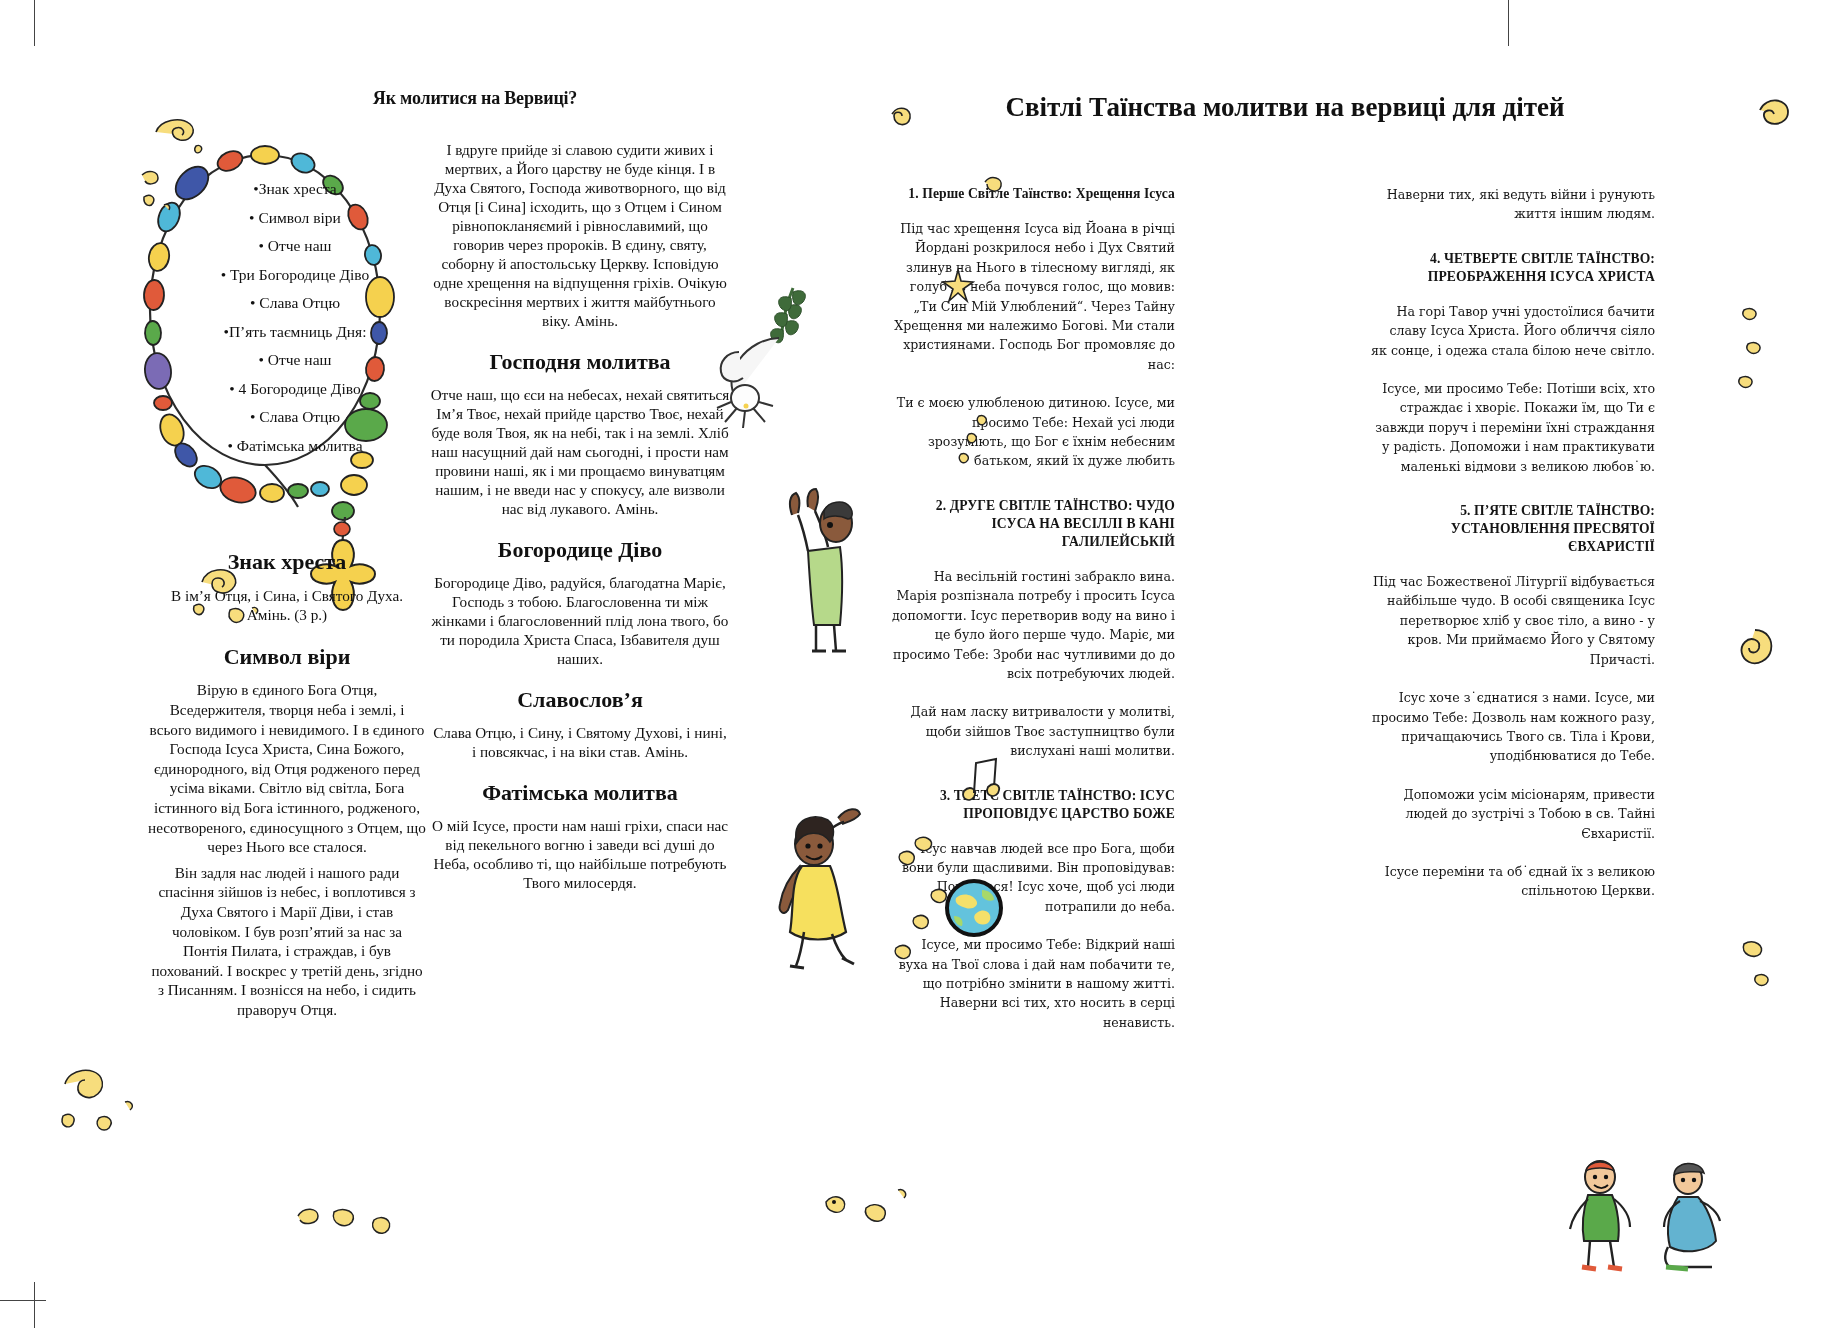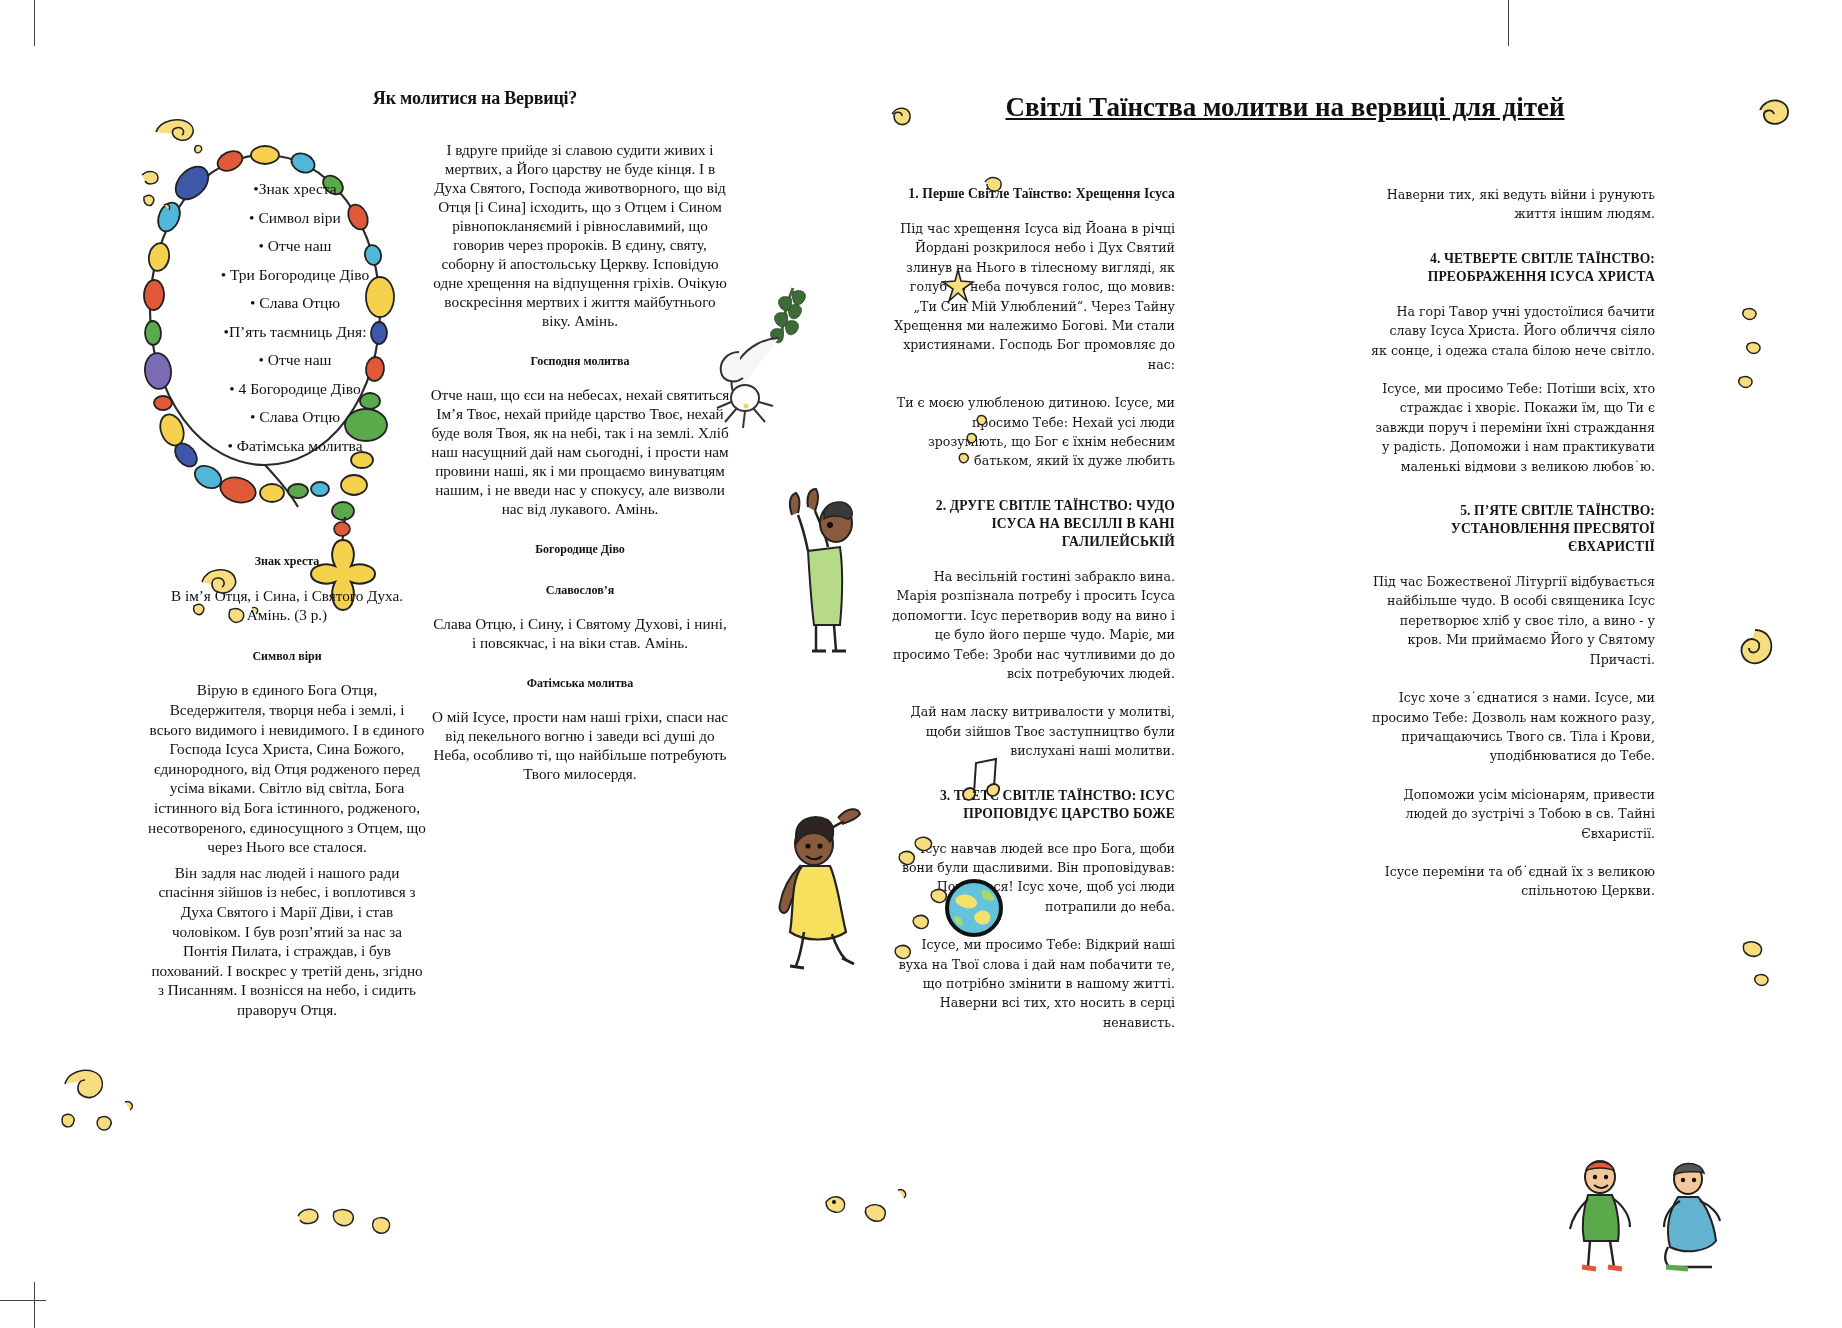--- a/index.html
+++ b/index.html
@@ -35,30 +35,30 @@
 
   .col-left{
     position:absolute;left:18px;top:460px;width:278px;
     text-align:center;font-size:15.2px;line-height:19.6px;
   }
   .col-right{
     position:absolute;left:300px;top:70px;width:300px;
     text-align:center;font-size:15.2px;line-height:19px;
   }
   h3.sec{
-    font-size:12px;font-weight:bold;margin:22px 0 14px 0;text-align:center;
+    font-size:22px;font-weight:bold;margin:22px 0 14px 0;text-align:center;
   }
   .col-left p, .col-right p{margin:0 0 6px 0;}
   .tight{margin:0;}
 
   
   .right-page{position:absolute;left:860px;top:70px;width:850px;height:1150px;}
   .right-title{
     position:absolute;left:0px;top:18px;width:850px;
-    text-align:center;font-weight:bold;font-size:27px;line-height:38px;text-decoration:underline;
+    text-align:center;font-weight:bold;font-size:27px;line-height:38px;
   }
   .rcol{
     position:absolute;width:285px;text-align:right;
     font-family:"DejaVu Serif", serif;
     font-size:12.6px;line-height:19.4px;color:#151515;
   }
   .rcol.a{left:30px;top:115px;}
   .rcol.b{left:510px;top:115px;}
   .rcol h4{
     font-family:"Liberation Serif", serif;
@@ -152,20 +152,21 @@
       <h3 class="sec">Символ віри</h3>
       <p>Вірую в єдиного Бога Отця, Вседержителя, творця неба і землі, і всього видимого і невидимого. І в єдиного Господа Ісуса Христа, Сина Божого, єдинородного, від Отця родженого перед усіма віками. Світло від світла, Бога істинного від Бога істинного, родженого, несотвореного, єдиносущного з Отцем, що через Нього все сталося.</p>
       <p class="tight">Він задля нас людей і нашого ради спасіння зійшов із небес, і воплотився з Духа Святого і Марії Діви, і став чоловіком. І був розп’ятий за нас за Понтія Пилата, і страждав, і був похований. І воскрес у третій день, згідно з Писанням. І вознісся на небо, і сидить праворуч Отця.</p>
     </div>
 
     <div class="col-right">
       <p>І вдруге прийде зі славою судити живих і мертвих, а Його царству не буде кінця. І в Духа Святого, Господа животворного, що від Отця [і Сина] ісходить, що з Отцем і Сином рівнопокланяємий і рівнославимий, що говорив через пророків. В єдину, святу, соборну й апостольську Церкву. Ісповідую одне хрещення на відпущення гріхів. Очікую воскресіння мертвих і життя майбутнього віку. Амінь.</p>
       <h3 class="sec">Господня молитва</h3>
       <p>Отче наш, що єси на небесах, нехай святиться Ім’я Твоє, нехай прийде царство Твоє, нехай буде воля Твоя, як на небі, так і на землі. Хліб наш насущний дай нам сьогодні, і прости нам провини наші, як і ми прощаємо винуватцям нашим, і не введи нас у спокусу, але визволи нас від лукавого. Амінь.</p>
       <h3 class="sec">Богородице Діво</h3>
+      <p>Богородице Діво, радуйся, благодатна Маріє, Господь з тобою. Благословенна ти між жінками і благословенний плід лона твого, бо ти породила Христа Спаса, Ізбавителя душ наших.</p>
       <h3 class="sec">Славослов’я</h3>
       <p>Слава Отцю, і Сину, і Святому Духові, і нині, і повсякчас, і на віки став. Амінь.</p>
       <h3 class="sec">Фатімська молитва</h3>
       <p>О мій Ісусе, прости нам наші гріхи, спаси нас від пекельного вогню і заведи всі душі до Неба, особливо ті, що найбільше потребують Твого милосердя.</p>
     </div>
   </div>
 
   <div class="right-page">
     <div class="right-title">Світлі Таїнства молитви на вервиці для дітей</div>
 

